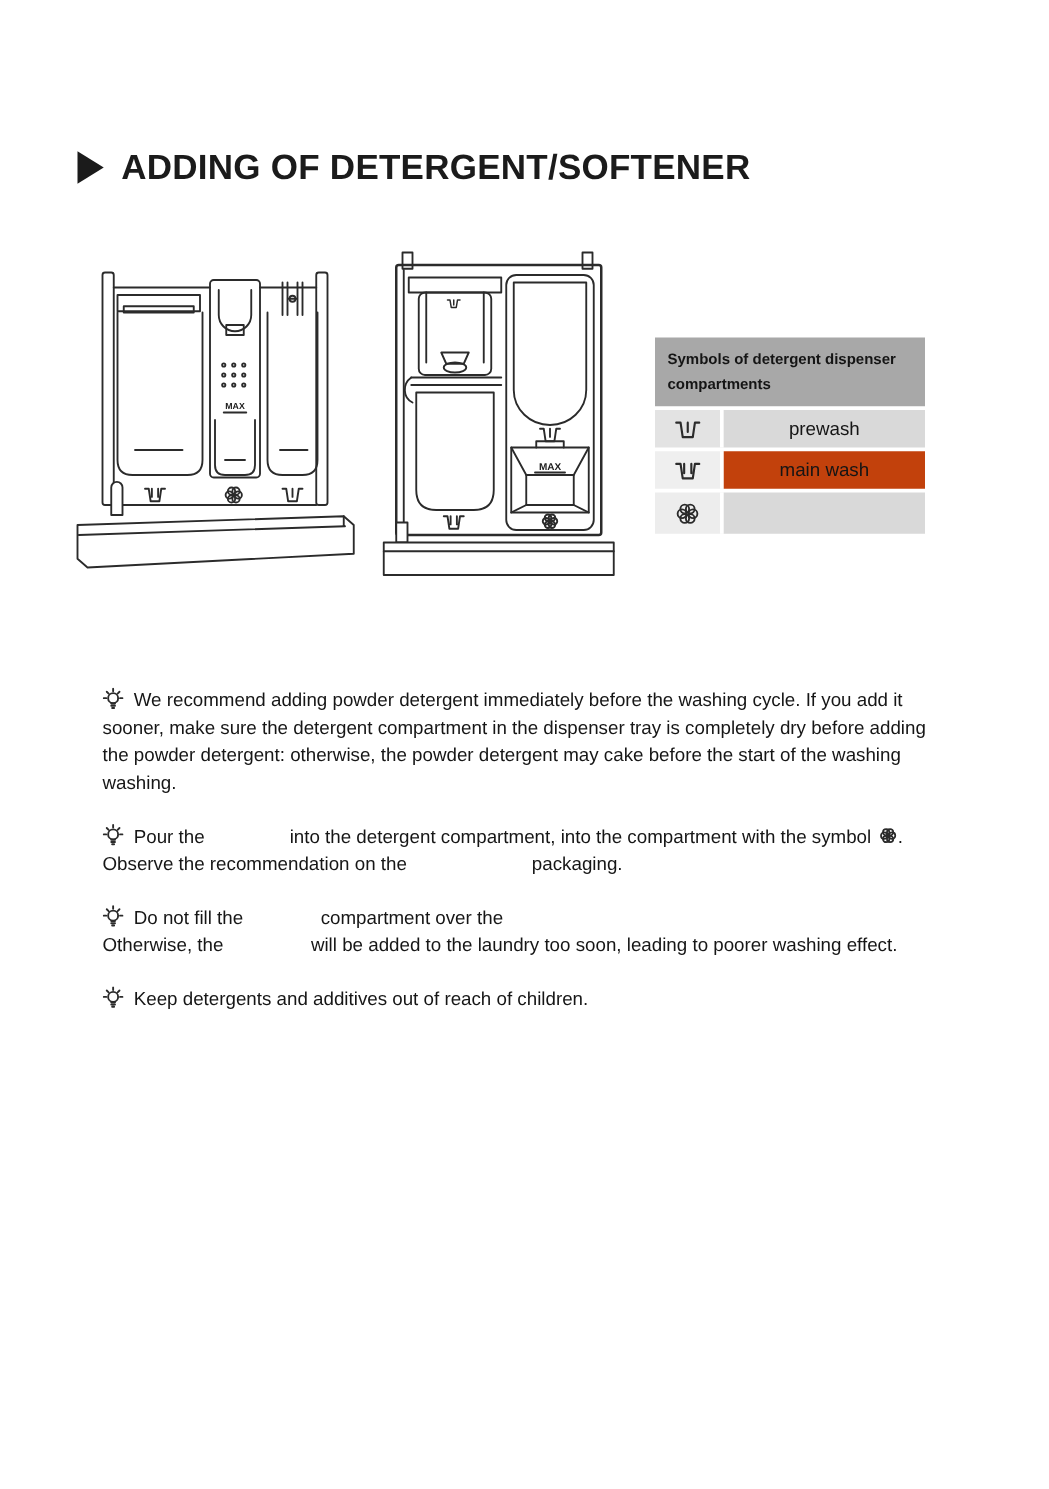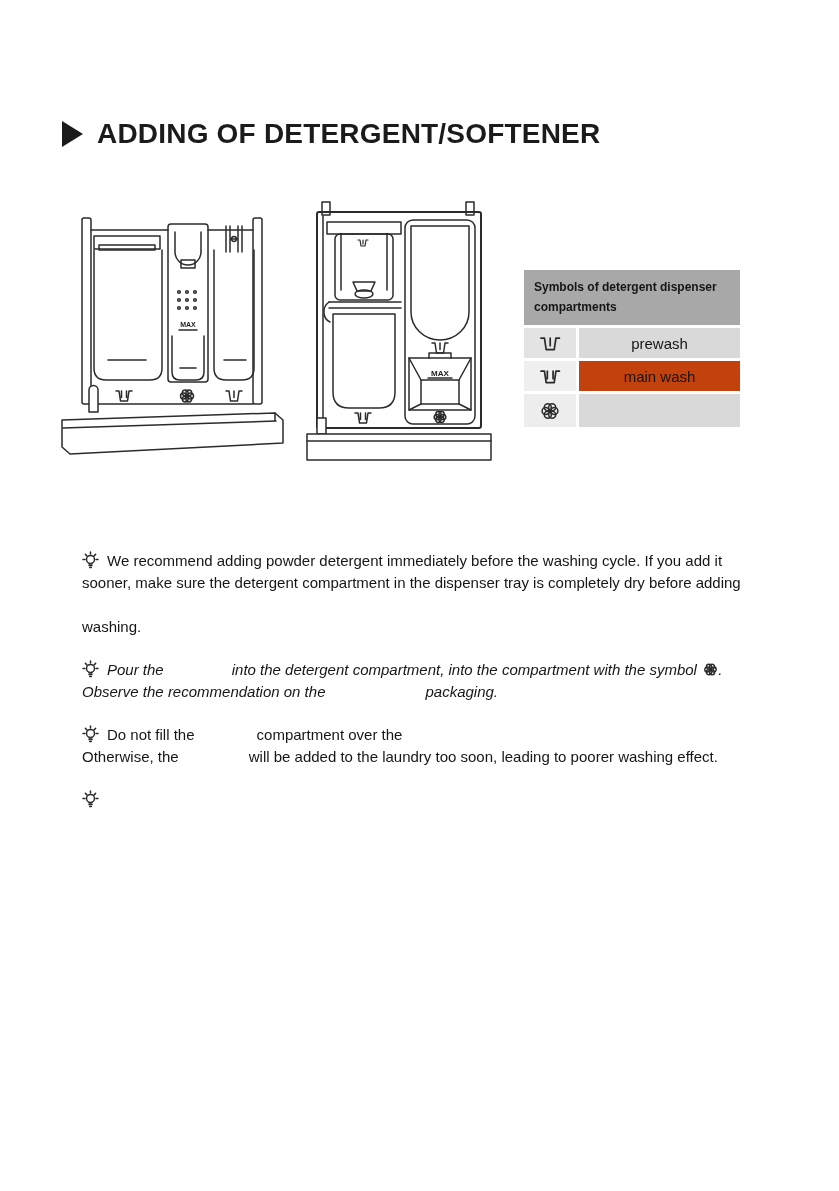--- a/index.html
+++ b/index.html
@@ -28,21 +28,21 @@
   .cell-label { flex:1; display:flex; align-items:center; justify-content:center; color:#151515; }
   .r1 .cell-icon { background:#e3e3e3; } .r1 .cell-label { background:#d9d9d9; }
   .r2 .cell-icon { background:#efefef; } .r2 .cell-label { background:#c2410c; }
   .r3 .cell-icon { background:#ededed; } .r3 .cell-label { background:#d9d9d9; }
   
   .tip { position:absolute; left:82px; width:718px; font-size:15px; line-height:22px; color:#161616; }
   .tip svg.bulb { vertical-align:-3px; margin-right:8px; }
   .tip svg.inline-flower { vertical-align:-2px; margin-left:2px; }
   .gap { display:inline-block; height:1px; }
   .g68 { width:68px; } .g100 { width:100px; } .g62 { width:62px; } .g70 { width:70px; }
-  .t1 { top:550px; } .t2 { top:659px;font-style:italic; } .t3 { top:724px; } .t4 { top:789px; }
+  .t1 { top:550px; } .t2 { top:659px; } .t3 { top:724px; } .t4 { top:789px; }
   .ln { stroke:#2b2b2b; stroke-width:1.5; fill:none; stroke-linecap:round; stroke-linejoin:round; }
   .lnf { stroke:#2b2b2b; stroke-width:1.5; fill:#fff; stroke-linejoin:round; }
   .txt { fill:#1b1b1b; stroke:none; font-family:"Liberation Sans",sans-serif; font-weight:bold; }
 </style>
 </head>
 <body>
 
 <div class="page">
 
   <div class="title-row">
@@ -204,21 +204,21 @@
   </div>
 
   <p class="tip t1"><svg class="bulb" width="17" height="18" viewBox="0 0 17 18">
         <g class="ln" stroke-width="1.2">
           <circle cx="8.5" cy="8.5" r="4"></circle>
           <path d="M7 12.8 h3 M7 14.6 h3 M7.7 16.4 h1.6"></path>
           <path d="M8.5 1 v2 M3.4 3.4 l1.5 1.5 M13.6 3.4 l-1.5 1.5 M1 8.5 h2 M14 8.5 h2"></path>
         </g>
       </svg><span>We recommend adding powder detergent immediately before the washing cycle. If you add it</span><br>
     <span>sooner, make sure the detergent compartment in the dispenser tray is completely dry before adding</span><br>
-    <br>
+    <span>the powder detergent: otherwise, the powder detergent may cake before the start of the washing</span><br>
     <span>washing.</span></p>
 
   <p class="tip t2"><svg class="bulb" width="17" height="18" viewBox="0 0 17 18">
         <g class="ln" stroke-width="1.2">
           <circle cx="8.5" cy="8.5" r="4"></circle>
           <path d="M7 12.8 h3 M7 14.6 h3 M7.7 16.4 h1.6"></path>
           <path d="M8.5 1 v2 M3.4 3.4 l1.5 1.5 M13.6 3.4 l-1.5 1.5 M1 8.5 h2 M14 8.5 h2"></path>
         </g>
       </svg><span>Pour the</span><span class="gap g68"></span><span>into the detergent compartment, into the compartment with the symbol</span> <svg class="inline-flower" width="15" height="15" viewBox="0 0 16 16">
         <g class="ln" stroke-width="1.1" transform="translate(8,8)">
@@ -240,15 +240,15 @@
         </g>
       </svg><span>Do not fill the</span><span class="gap g62"></span><span>compartment over the</span><br>
     <span>Otherwise, the</span><span class="gap g70"></span><span>will be added to the laundry too soon, leading to poorer washing effect.</span></p>
 
   <p class="tip t4"><svg class="bulb" width="17" height="18" viewBox="0 0 17 18">
         <g class="ln" stroke-width="1.2">
           <circle cx="8.5" cy="8.5" r="4"></circle>
           <path d="M7 12.8 h3 M7 14.6 h3 M7.7 16.4 h1.6"></path>
           <path d="M8.5 1 v2 M3.4 3.4 l1.5 1.5 M13.6 3.4 l-1.5 1.5 M1 8.5 h2 M14 8.5 h2"></path>
         </g>
-      </svg></p>
+      </svg><span>Keep detergents and additives out of reach of children.</span></p>
 
 </div>
 
 </body></html>

